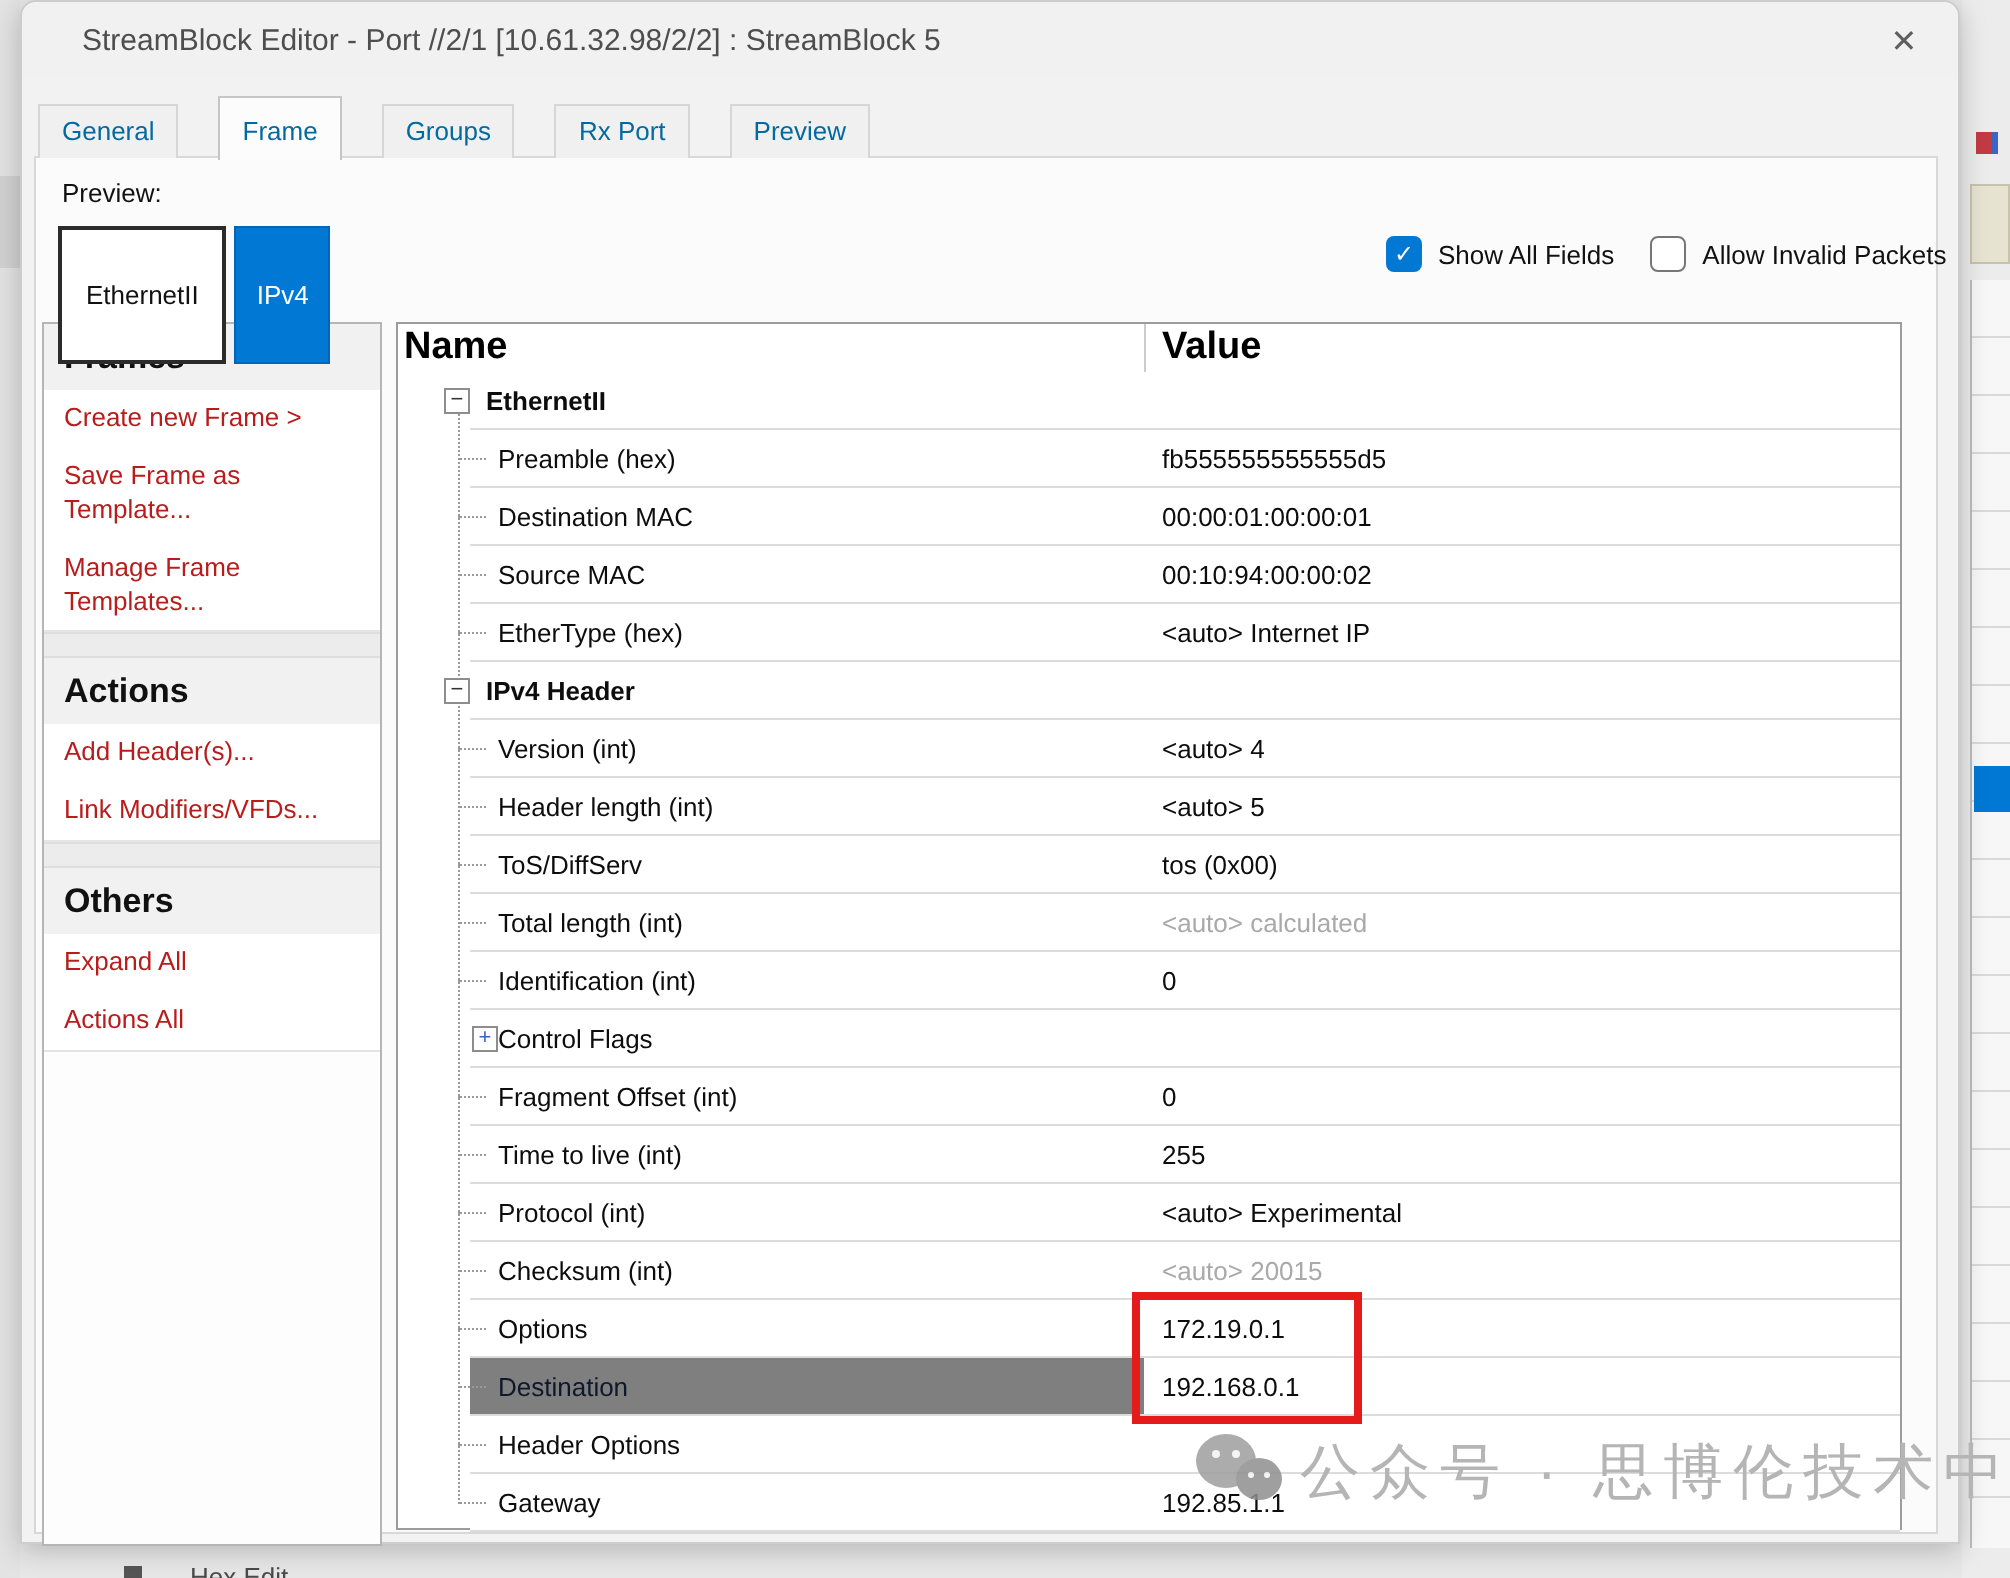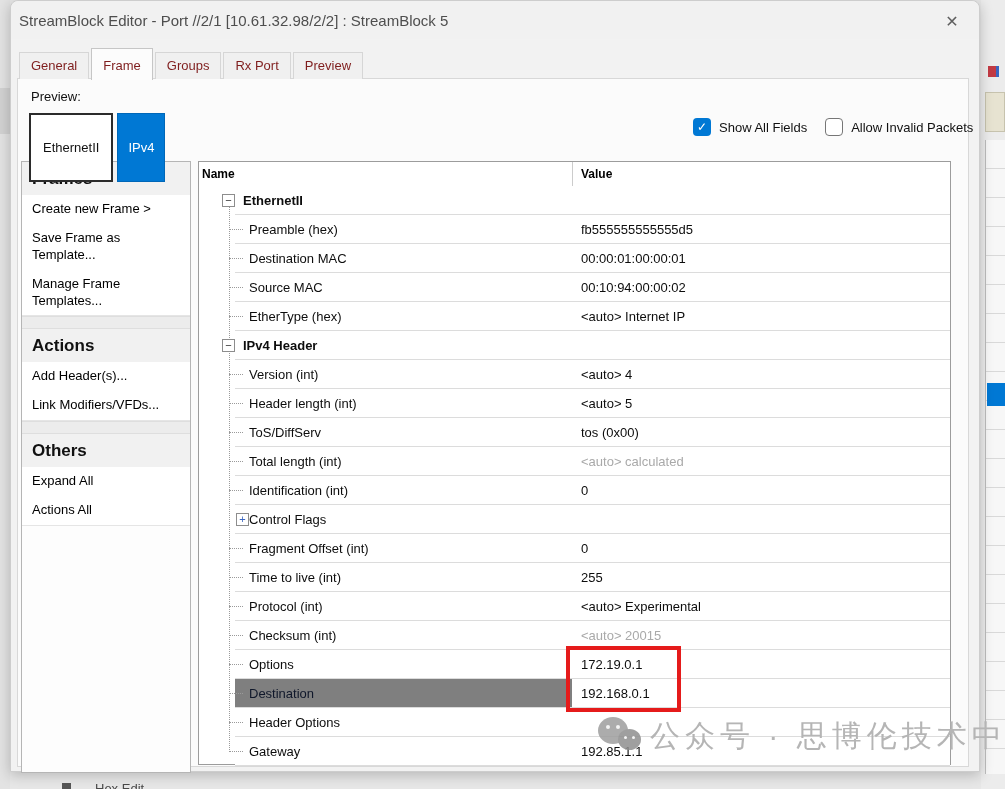--- a/index.html
+++ b/index.html
@@ -25,33 +25,33 @@
   .hex-fragment-box { position:absolute; left:62px; top:783px; width:9px; height:6px; background:#555; }
 
   
   .dialog {
     position:absolute; left:10px; top:0; width:970px; height:772px;
     background:#f2f2f2; border:1px solid #cdcdcd; border-radius:8px 8px 0 0;
     box-shadow:0 3px 14px rgba(0,0,0,.22);
   }
   .titlebar {
     position:absolute; left:0; top:0; right:0; height:38px; background:#f1f1f1;
-    border-radius:8px 8px 0 0; display:flex; align-items:center; padding-left:8px;
+    border-radius:8px 8px 0 0; display:flex; align-items:center; padding-left:30px;
     font-size:15px; color:#4e4e4e;
   }
   .close-btn {
     position:absolute; right:14px; top:7px; width:26px; height:26px; display:flex;
     align-items:center; justify-content:center; font-size:16px; color:#5f5f5f; cursor:pointer;
   }
 
   
   .tabs { position:absolute; left:8px; top:40px; height:38px; display:flex; align-items:flex-end; z-index:3; }
   .tab {
-    padding:5px 11px 6px; font-size:13px; color:#7f1d1d; background:#f0f0f0;
-    border:1px solid #d6d6d6; border-bottom:none; margin-right:2px; cursor:pointer; white-space:nowrap;
+    padding:5px 11px 6px; font-size:13px; color:#0369a1; background:#f0f0f0;
+    border:1px solid #d6d6d6; border-bottom:none; margin-right:20px; cursor:pointer; white-space:nowrap;
   }
   .tab.active {
     background:#fcfcfc; padding-top:9px; padding-bottom:7px; margin-bottom:-1px;
     border-color:#c6c6c6; position:relative; z-index:4;
   }
   .panel {
     position:absolute; left:6px; top:77px; width:952px; height:689px;
     background:#fbfbfb; border:1px solid #d8d8d8;
   }
 
@@ -66,30 +66,30 @@
   .cb.unchecked { background:#fff; border:1px solid #767676; }
   .opt-gap { width:18px; }
 
   
   .sidebar {
     position:absolute; left:10px; top:160px; width:170px; height:612px;
     background:#fdfdfd; border:1px solid #b5b5b5; overflow:hidden;
   }
   .side-section { background:#fff; border-bottom:1px solid #e5e5e5; }
   .side-header { background:#f1f1f1; font-weight:bold; font-size:17px; color:#111; padding:7px 10px 6px; }
-  .side-item { padding:6px 10px 6px; font-size:13px; color:#000000; line-height:1.3; cursor:pointer; }
+  .side-item { padding:6px 10px 6px; font-size:13px; color:#b91c1c; line-height:1.3; cursor:pointer; }
   .side-gap { height:13px; background:#ececec; border-top:1px solid #dedede; border-bottom:1px solid #dedede; }
 
   
   .ftable {
     position:absolute; left:187px; top:160px; width:753px; height:604px;
     background:#fff; border:1px solid #9c9c9c; z-index:1;
   }
   .col-divider { position:absolute; left:373px; top:0; bottom:0; width:1px; background:#cccccc; }
-  .thead { display:flex; height:24px; align-items:center; font-size:12px; font-weight:bold; color:#000; }
+  .thead { display:flex; height:24px; align-items:center; font-size:19px; font-weight:bold; color:#000; }
   .h-name { width:373px; padding-left:3px; }
   .h-value { padding-left:9px; }
   .treeline { position:absolute; left:30px; top:38px; height:552px; width:0; border-left:1px dotted #9a9a9a; }
   .trow { display:flex; height:29px; position:relative; }
   .gutter { width:36px; flex:none; }
   .cells { flex:1; display:flex; border-bottom:1px solid #dcdcdc; background:#fff; }
   .ncell { width:337px; display:flex; align-items:center; padding-left:14px; font-size:13px; color:#0d0d0d; }
   .vcell { flex:1; display:flex; align-items:center; padding-left:9px; font-size:13px; color:#0d0d0d; }
   .trow.parent .ncell { font-weight:bold; padding-left:8px; }
   .trow.leaf::before { content:""; position:absolute; left:30px; top:14px; width:14px; border-top:1px dotted #9a9a9a; }

